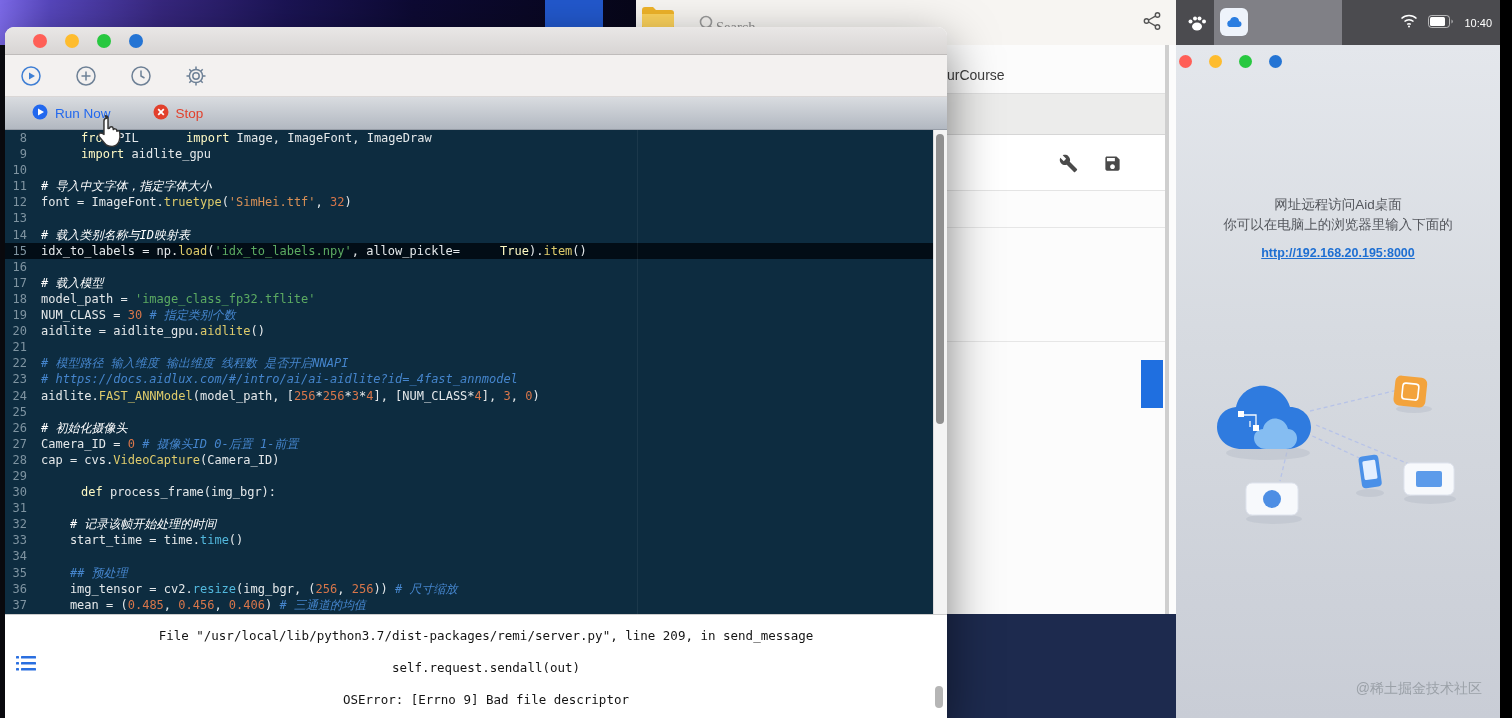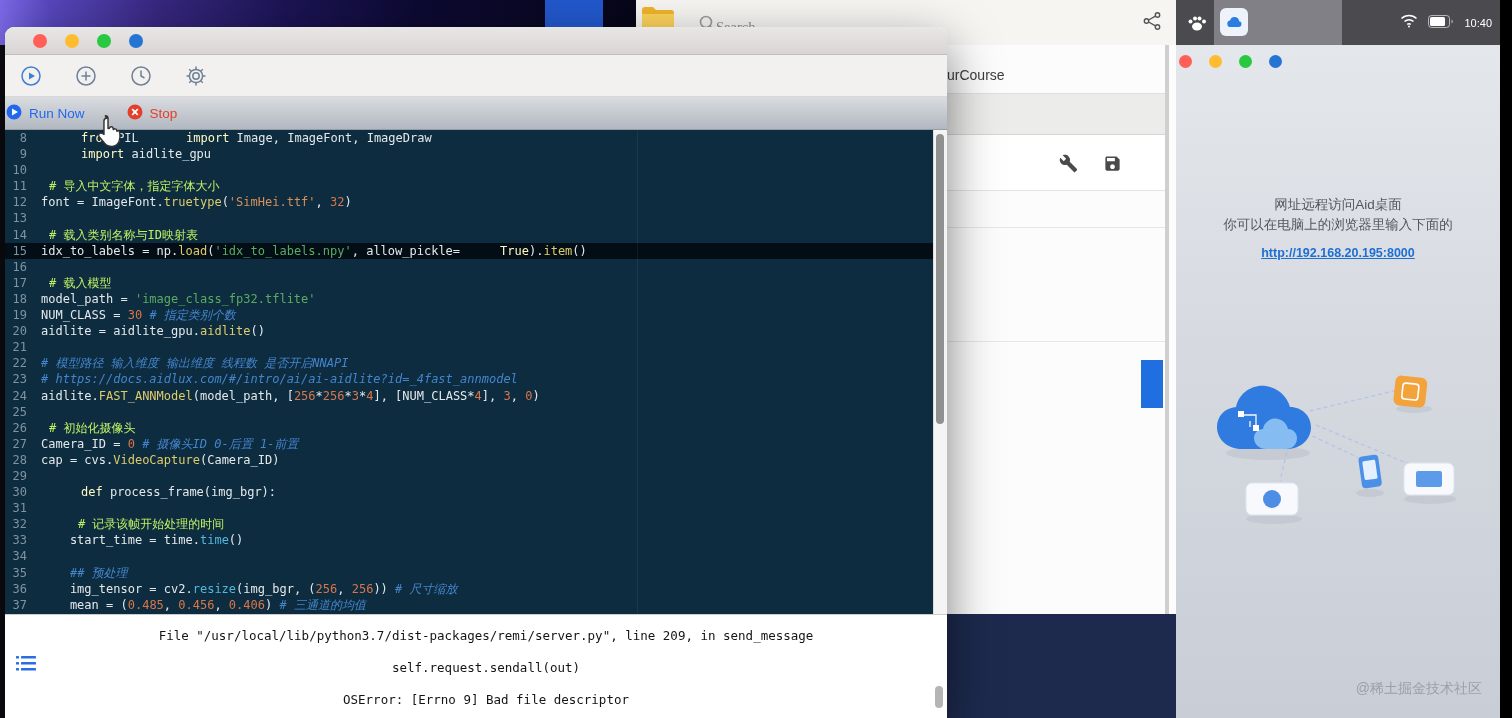--- a/index.html
+++ b/index.html
@@ -35,32 +35,32 @@
     box-shadow:0 18px 50px rgba(0,0,0,.5);background:#fff;}
   .ide-titlebar{position:relative;height:28px;background:linear-gradient(#e9e7e6,#d8d5d4);
     border-bottom:1px solid #bfbcbb;border-radius:9px 9px 0 0;}
   .tl{position:absolute;top:7px;width:14px;height:14px;border-radius:50%;cursor:pointer;}
   .tl.red{left:28px;background:#ff5f57;} .tl.yellow{left:60px;background:#febc2e;}
   .tl.green{left:92px;background:#28c840;} .tl.blue{left:124px;background:#2474d4;}
   .ide-toolbar{display:flex;align-items:center;height:42px;background:#f3f1f0;
     border-bottom:1px solid #dad7d6;padding-left:15px;gap:33px;}
   .tb-icon{width:22px;height:22px;display:block;cursor:pointer;}
   .ide-runbar{display:flex;align-items:center;height:33px;
-    background:linear-gradient(#d9dce0,#b2b8c1);border-bottom:1px solid #969ca6;padding-left:1px;}
+    background:linear-gradient(#d9dce0,#b2b8c1);border-bottom:1px solid #969ca6;padding-left:27px;}
   .run-btn{display:flex;align-items:center;gap:7px;color:#2268ee;font-size:13.5px;cursor:pointer;}
   .stop-btn{display:flex;align-items:center;gap:7px;color:#e2402c;font-size:13.5px;margin-left:42px;cursor:pointer;}
 
   .ide-code{position:relative;height:484px;background:#0d2c40;overflow:hidden;
     font-family:"DejaVu Sans Mono","Liberation Mono",monospace;font-size:12px;}
   .code-line{display:flex;height:16.1px;line-height:16.1px;white-space:pre;}
   .code-line.hl{background:#020d16;}
   .ln{flex:none;width:36px;text-align:right;padding-right:14px;color:#7f94a1;}
   .lc{flex:1;}
   .tk-kw{color:#fef9c3;margin-left:40px;} .tk-t{color:#e4e8ea;}
-  .tk-cy{color:#bef264;margin-left:8px;} .tk-cb{color:#4585cc;font-style:italic;}
+  .tk-cy{color:#ffffff;font-style:italic;} .tk-cb{color:#4585cc;font-style:italic;}
   .tk-so{color:#d68f56;} .tk-sg{color:#5cab62;}
   .tk-num{color:#d8764a;} .tk-fn{color:#decb6b;} .tk-fnb{color:#52b8dd;}
   .col-ruler{position:absolute;left:632px;top:0;height:100%;width:1px;background:rgba(255,255,255,.06);}
   .code-scroll-track{position:absolute;right:0;top:0;width:14px;height:100%;background:#f4f4f4;border-left:1px solid #ddd;}
   .code-scroll-thumb{position:absolute;right:3px;top:4px;width:8px;height:290px;background:#909090;border-radius:4px;cursor:pointer;}
 
   .ide-console{position:relative;height:104px;background:#fff;border-top:1px solid #ccc;
     padding:5px 24px 0 44px;font-family:"DejaVu Sans Mono","Liberation Mono",monospace;
     font-size:12.5px;color:#141414;}
   .console-line{line-height:32px;white-space:pre;text-align:center;}

